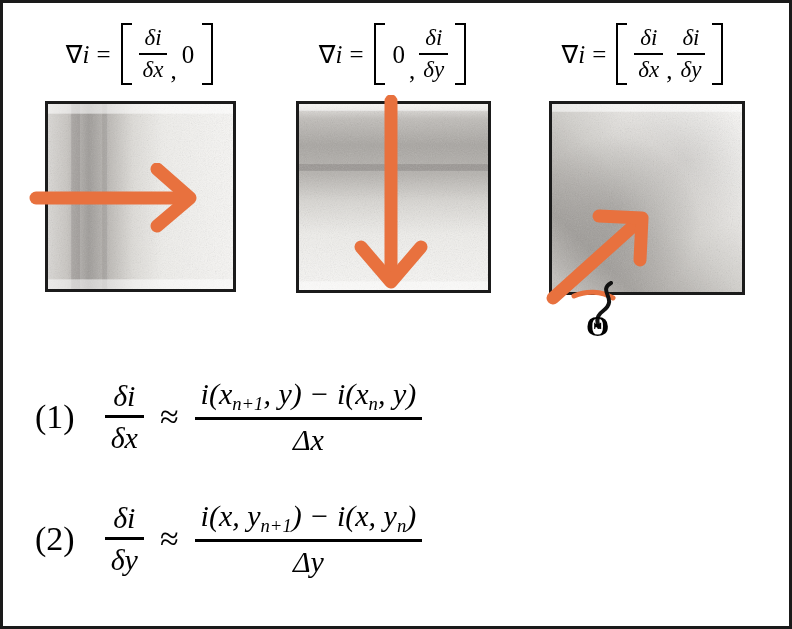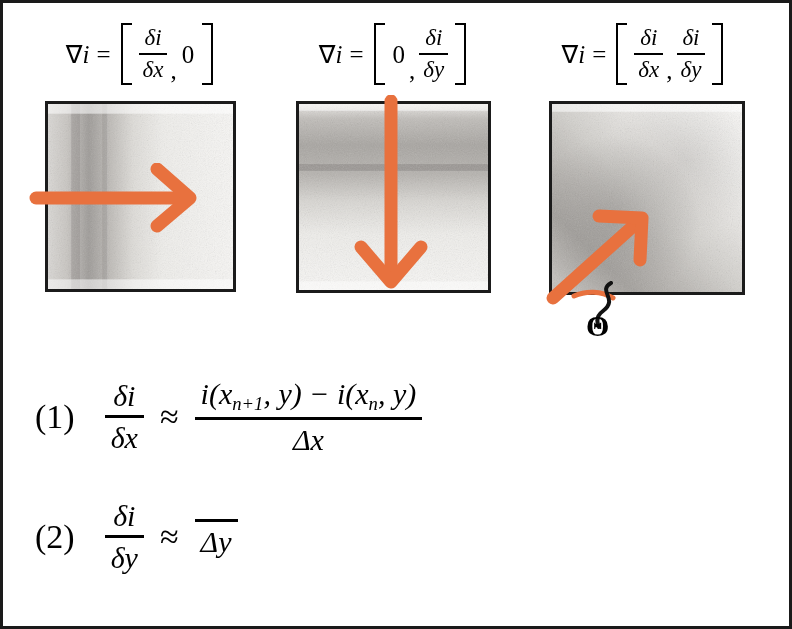--- a/index.html
+++ b/index.html
@@ -364,18 +364,19 @@
 
   <div class="eqrow" style="left:32px; top:496px;">
     <span class="eqlabel">(2)</span>
     <span class="bigfrac" style="margin-left:30px;">
       <span class="num">δi</span>
       <span class="bar"></span>
       <span class="den">δy</span>
     </span>
     <span class="approx">≈</span>
     <span class="bigfrac">
+      <span class="num"><span>i(x, y</span><sub class="sb">n+1</sub><span>) − i(x, y</span><sub class="sb">n</sub><span>)</span></span>
       <span class="bar"></span>
       <span class="den">Δy</span>
     </span>
   </div>
 
 </div>
 
 </body></html>

